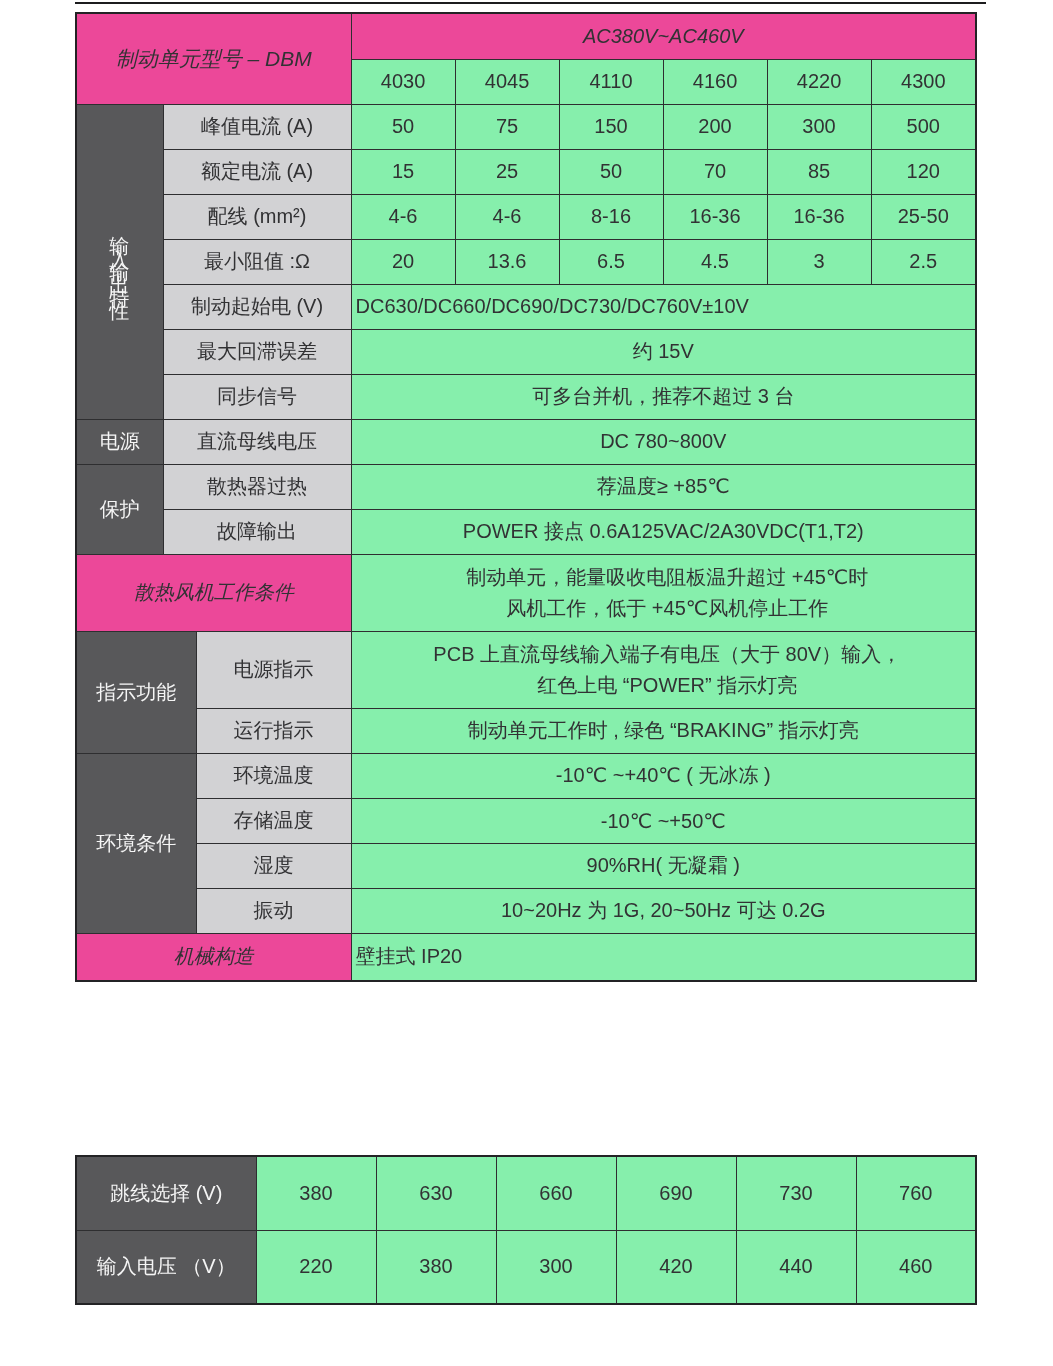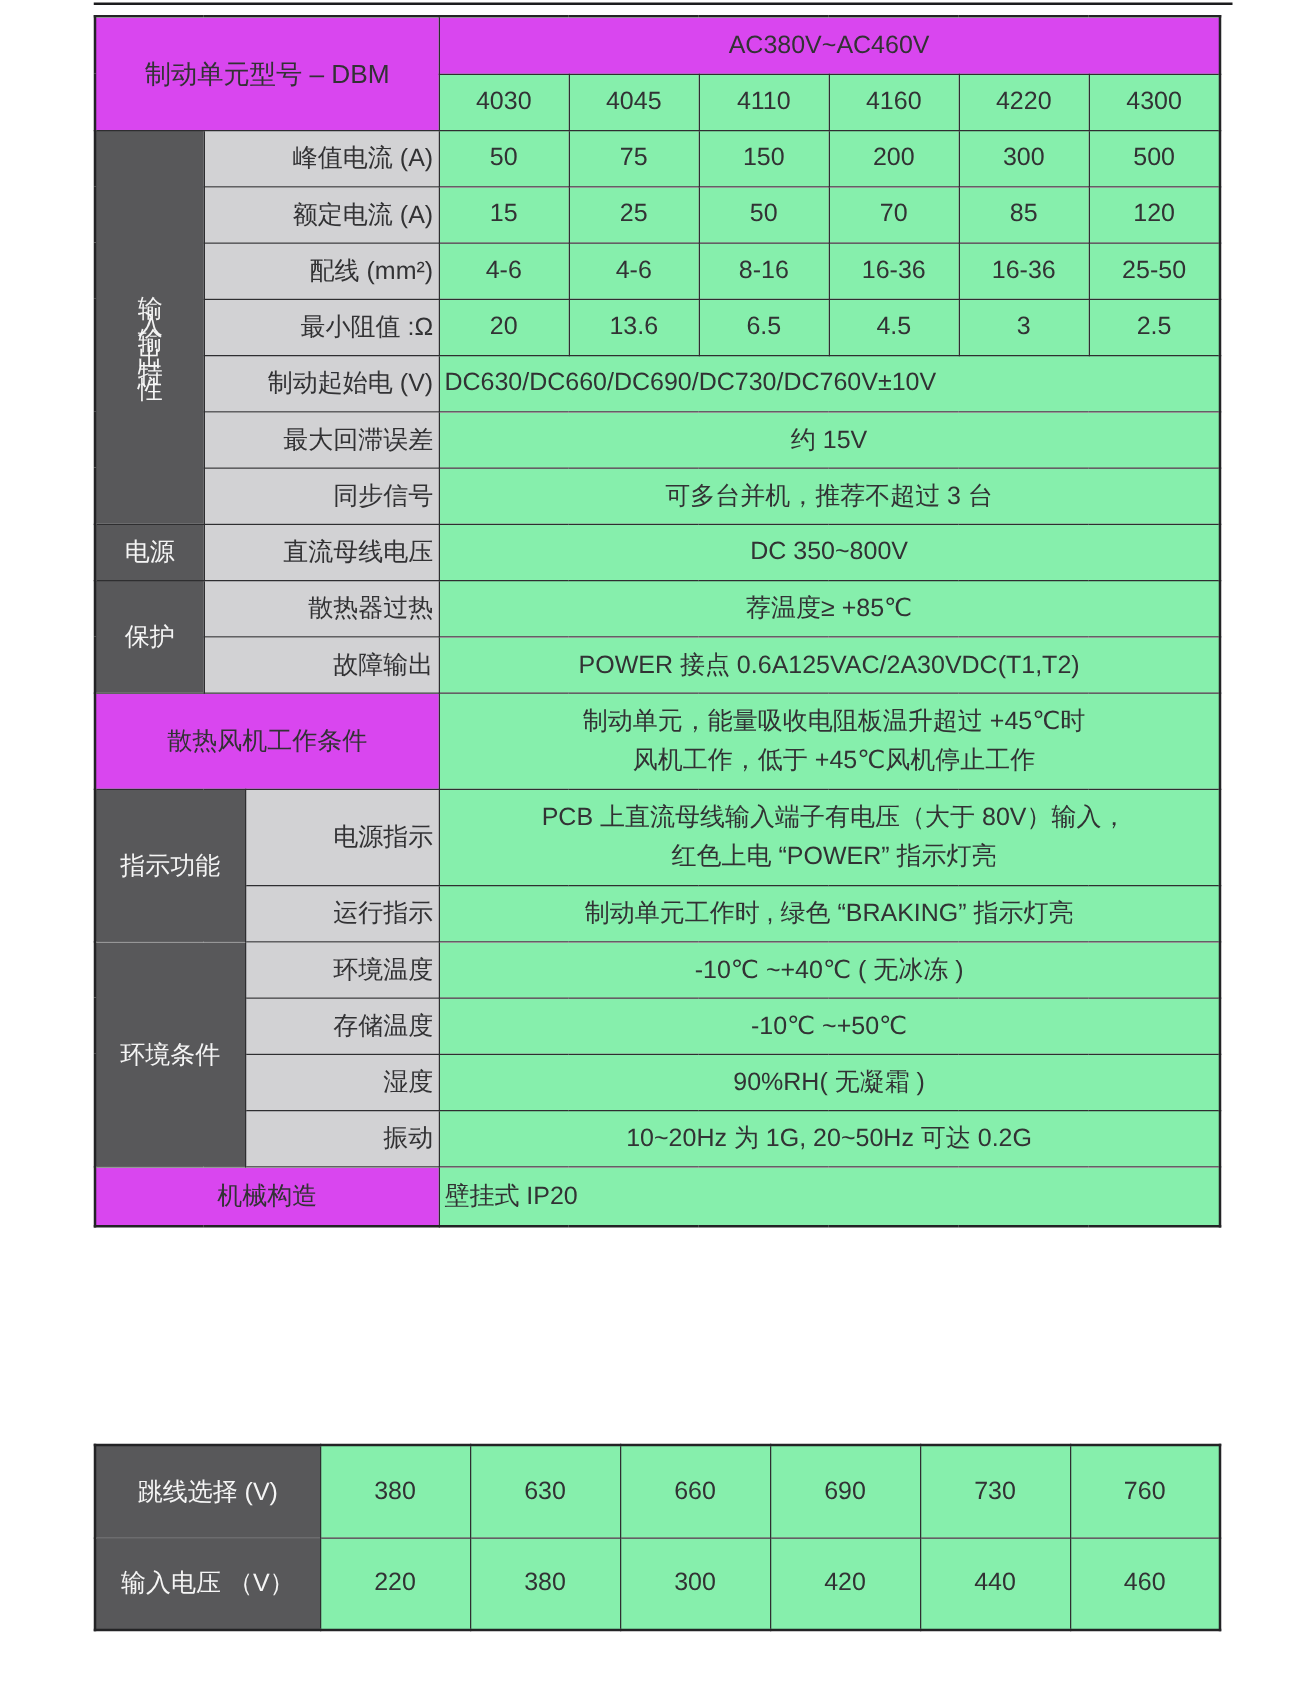--- a/index.html
+++ b/index.html
@@ -10,23 +10,23 @@
   table{border-collapse:collapse;table-layout:fixed;}
   td{border:1px solid #2e2e30;text-align:center;vertical-align:middle;
      font-size:20px;color:#323234;padding:0 4px;overflow:hidden;}
 
   .spec-table{position:absolute;left:75px;top:12px;width:900px;border:2px solid #232325;}
   .jumper-table{position:absolute;left:75px;top:1155px;width:900px;border:2px solid #232325;}
 
   .h45{height:45px}.h46{height:46px}.h77{height:77px}.h48{height:48px}.h74{height:74px}
 
   td.dark{background:#58585a;color:#f5f5f5;}
-  td.light{background:#d946ef;}
+  td.light{background:#ec4899;font-style:italic;}
   td.white{background:#86efac;}
-  td.lab{background:#d2d2d4;text-align:right;padding-left:4px;}
+  td.lab{background:#d2d2d4;text-align:center;padding-left:4px;}
   td.leftval{text-align:left;}
   .title-cell{font-size:21px;}
   .vertical{writing-mode:vertical-rl;text-orientation:upright;letter-spacing:13px;
             margin:0 auto;display:inline-block;line-height:1;}
   .two-line{line-height:1.55;padding-left:12px;}
 
   .notes{position:absolute;left:78px;top:1004px;width:902px;font-size:21px;
          line-height:1.78;color:#2e2e30;}
   .notes p{margin:0;text-indent:2em;}
 </style>
@@ -110,21 +110,21 @@
       <td class="white" colspan="6">约 15V</td>
     </tr>
     <tr class="h45">
       <td class="lab" colspan="2">同步信号</td>
       <td class="white" colspan="6">可多台并机，推荐不超过 3 台</td>
     </tr>
 
     <tr class="h45">
       <td class="dark">电源</td>
       <td class="lab" colspan="2">直流母线电压</td>
-      <td class="white" colspan="6">DC 350~800V</td>
+      <td class="white" colspan="6">DC 780~800V</td>
     </tr>
 
     <tr class="h45">
       <td class="dark" rowspan="2">保护</td>
       <td class="lab" colspan="2">散热器过热</td>
       <td class="white" colspan="6">荐温度≥ +85℃</td>
     </tr>
     <tr class="h45">
       <td class="lab" colspan="2">故障输出</td>
       <td class="white" colspan="6">POWER 接点 0.6A125VAC/2A30VDC(T1,T2)</td>

